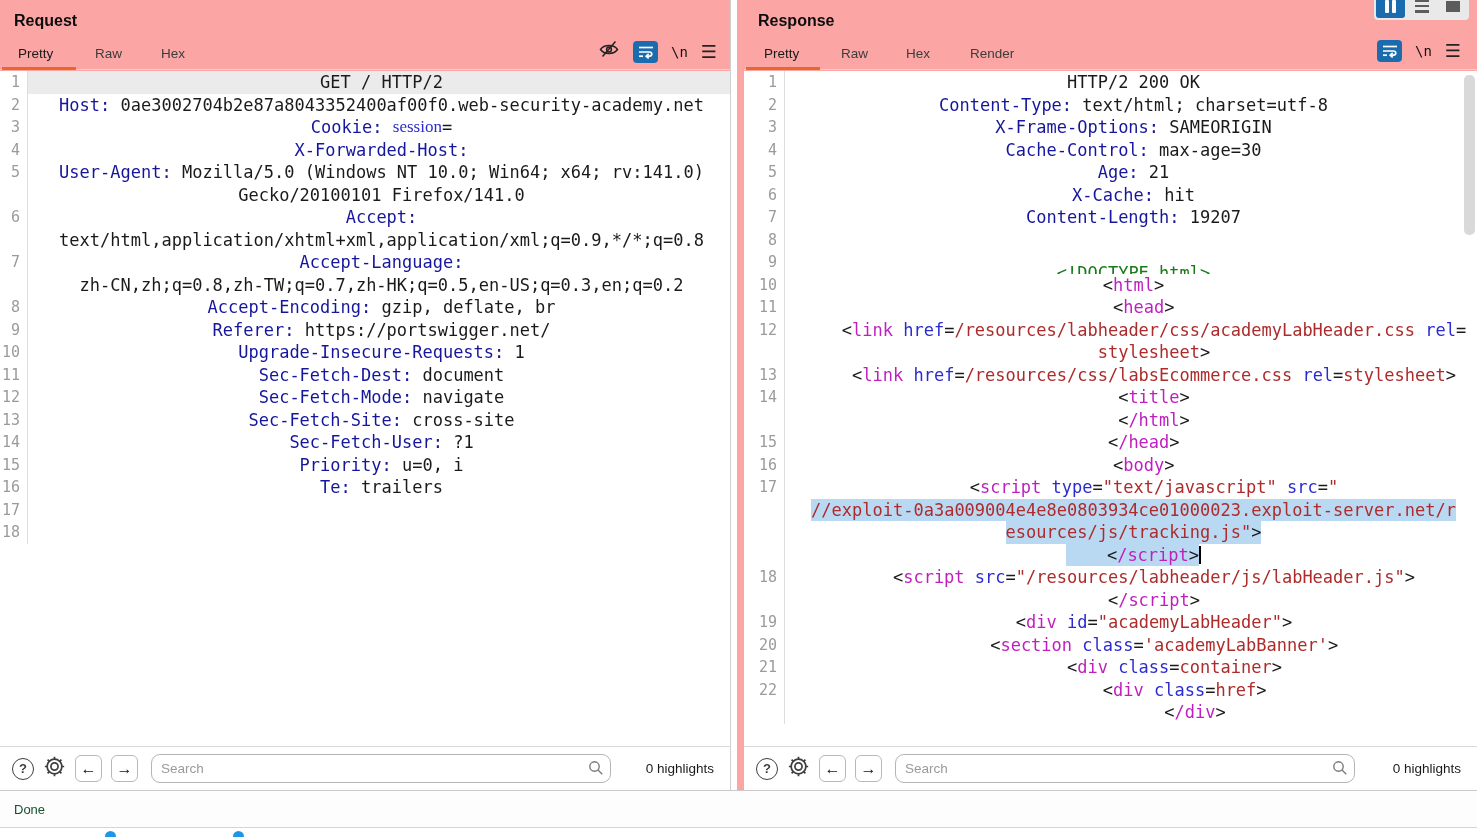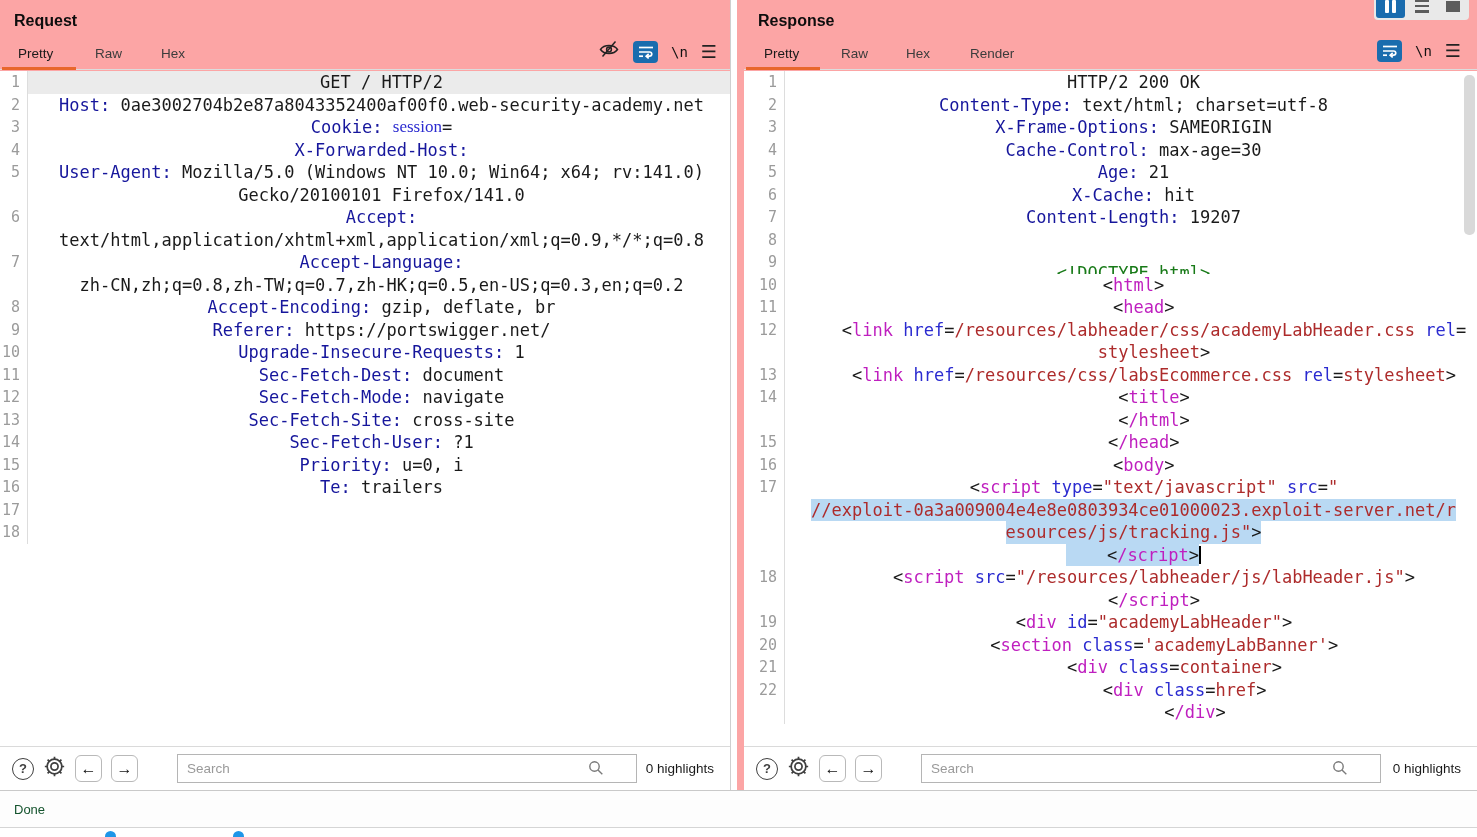--- a/index.html
+++ b/index.html
@@ -55,23 +55,23 @@
   .vthumb  { position:absolute; top:2px; left:0; width:11px; height:160px; background:#d9d9d9; border-radius:5px; }
 
   
   .searchbar { position:absolute; left:0; right:0; top:746px; height:44px; border-top:1px solid #dadada;
                display:flex; align-items:center; padding:0 12px; gap:9px; background:#fff; }
   .round-ic { width:22px; height:22px; border-radius:50%; border:1.7px solid #3f3f3f; color:#3f3f3f;
               font-size:13px; font-weight:bold; display:flex; align-items:center; justify-content:center; }
   .nav-btn { width:27px; height:27px; border:1px solid #b9b9b9; border-radius:6px; background:#fff;
              display:flex; align-items:center; justify-content:center; font-size:16px; color:#111; }
   .search-wrap { position:relative; width:460px; height:29px; margin-left:4px; }
-  .search-wrap input { width:100%; height:100%; border:1px solid #b5b5b5; border-radius:0;
+  .search-wrap input { width:100%; height:100%; border:1px solid #b5b5b5; border-radius:9px;
                        font-size:13.5px; color:#222; padding:0 30px 0 9px;
-                       font-family:"Liberation Sans", sans-serif; outline:none;margin-left:26px; }
+                       font-family:"Liberation Sans", sans-serif; outline:none; }
   .search-wrap input::placeholder { color:#9a9a9a; }
   .mag { position:absolute; right:7px; top:6px; }
   .hl-count { margin-left:auto; font-size:13.5px; color:#1a1a1a; padding-right:4px; }
 
   
   .status-bar { position:absolute; left:0; right:0; top:790px; height:37px; background:#fdfdfd;
                 border-top:1px solid #c9c9c9; display:flex; align-items:center; }
   .status-text { font-size:13px; color:#14532d; padding-left:14px; }
   .bottom-strip { position:absolute; left:0; right:0; top:827px; height:10px; background:#fff;
                   border-top:1px solid #d5d5d5; }

